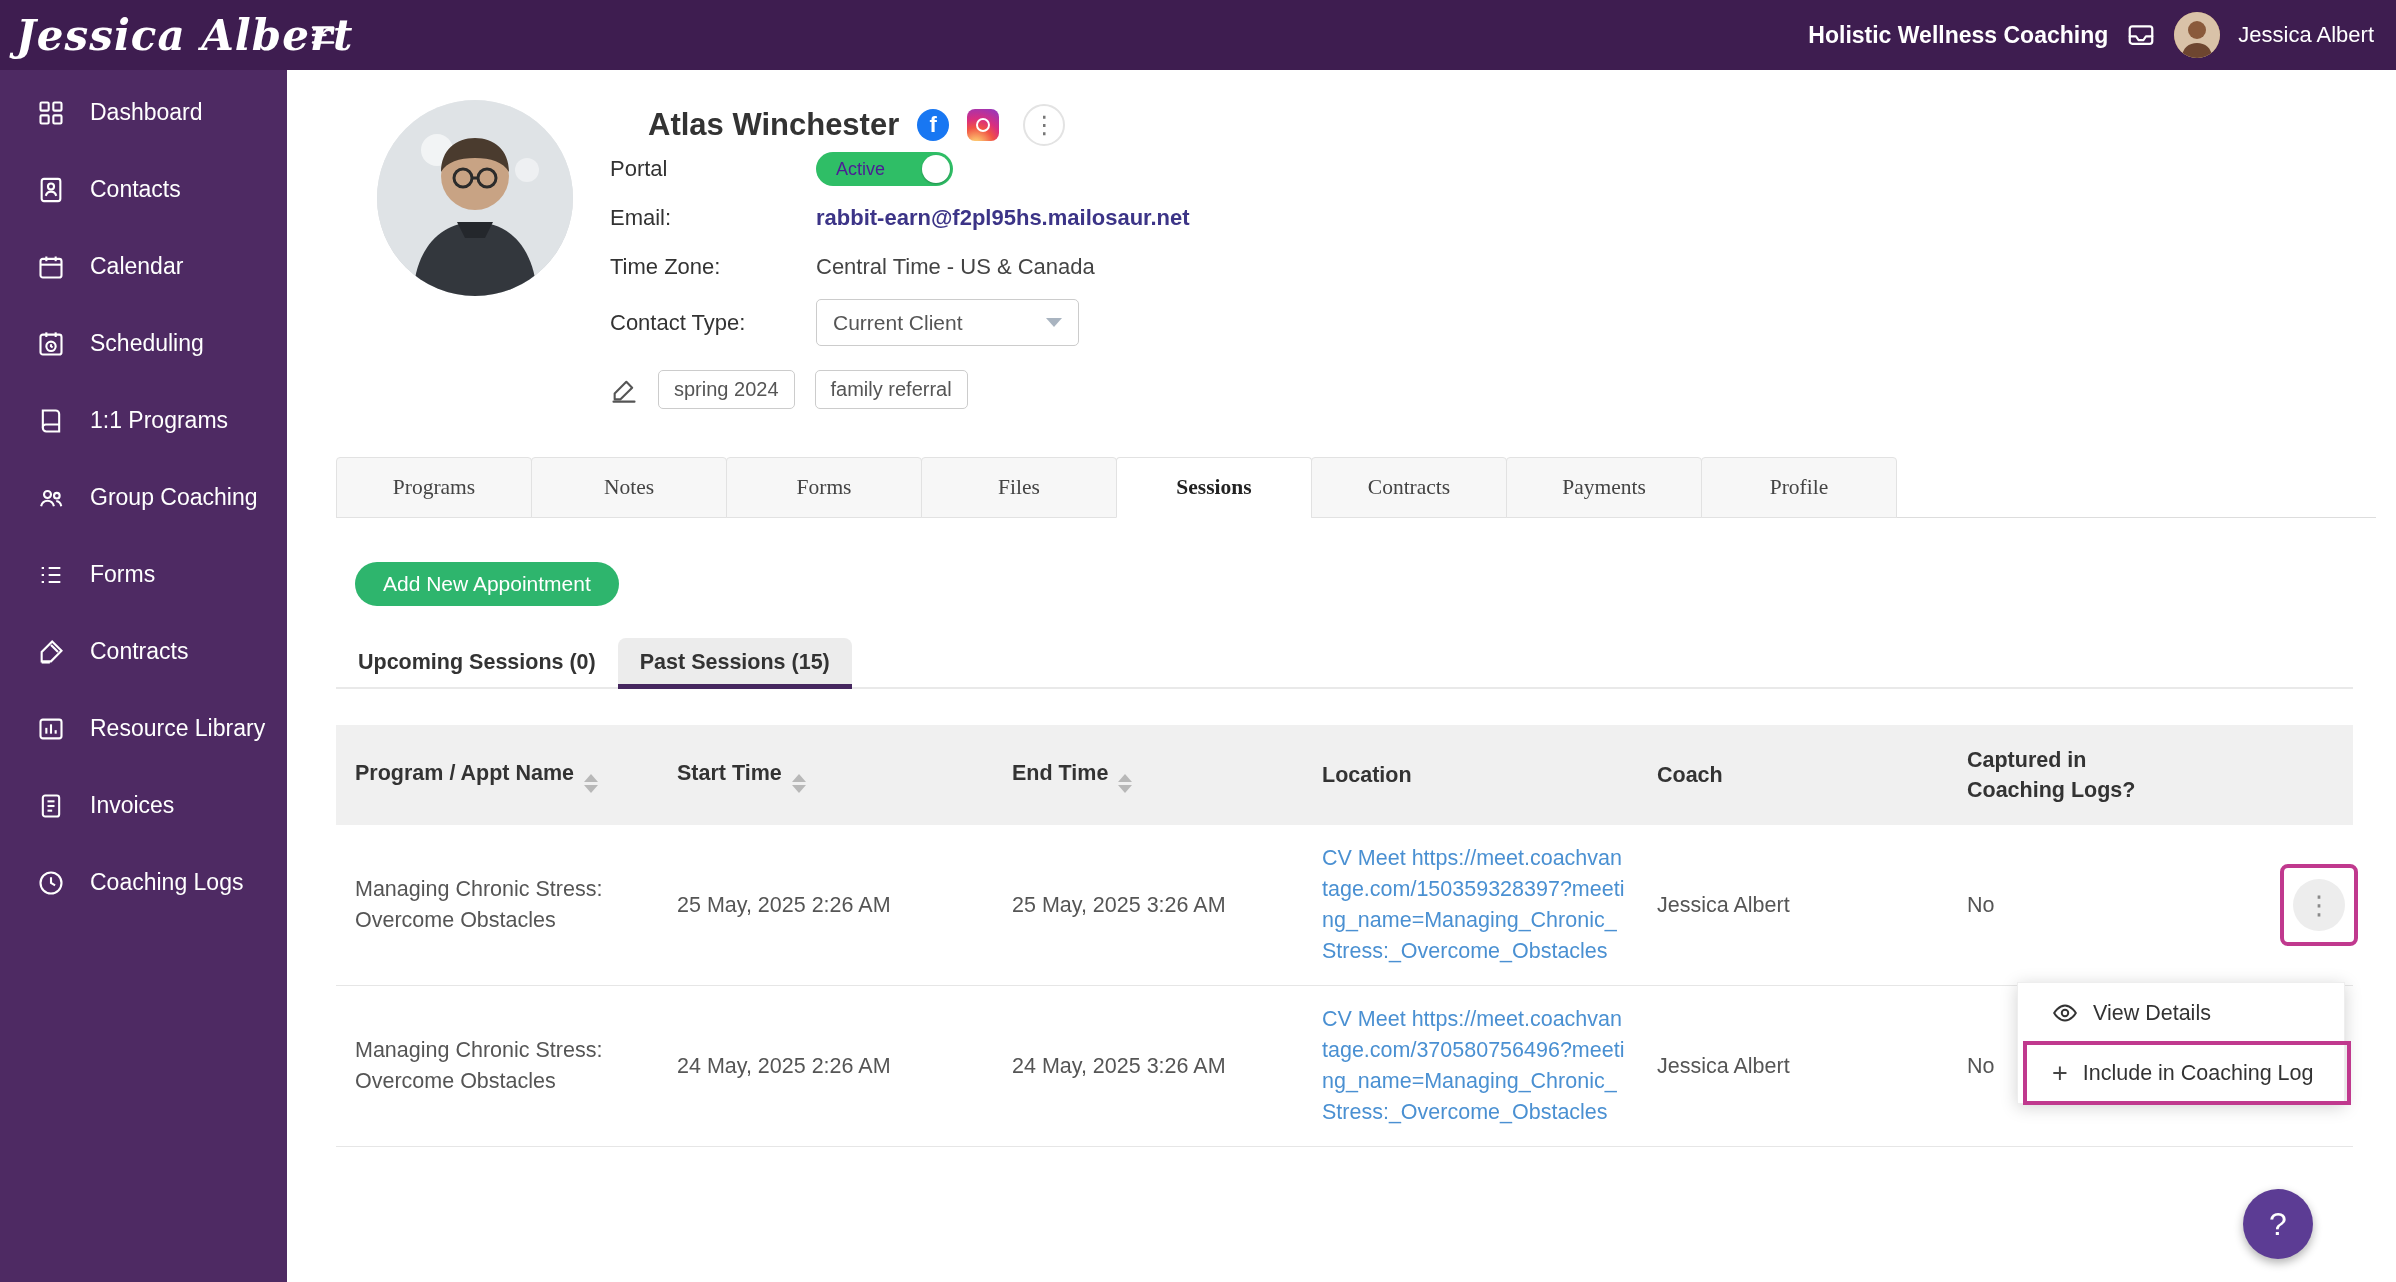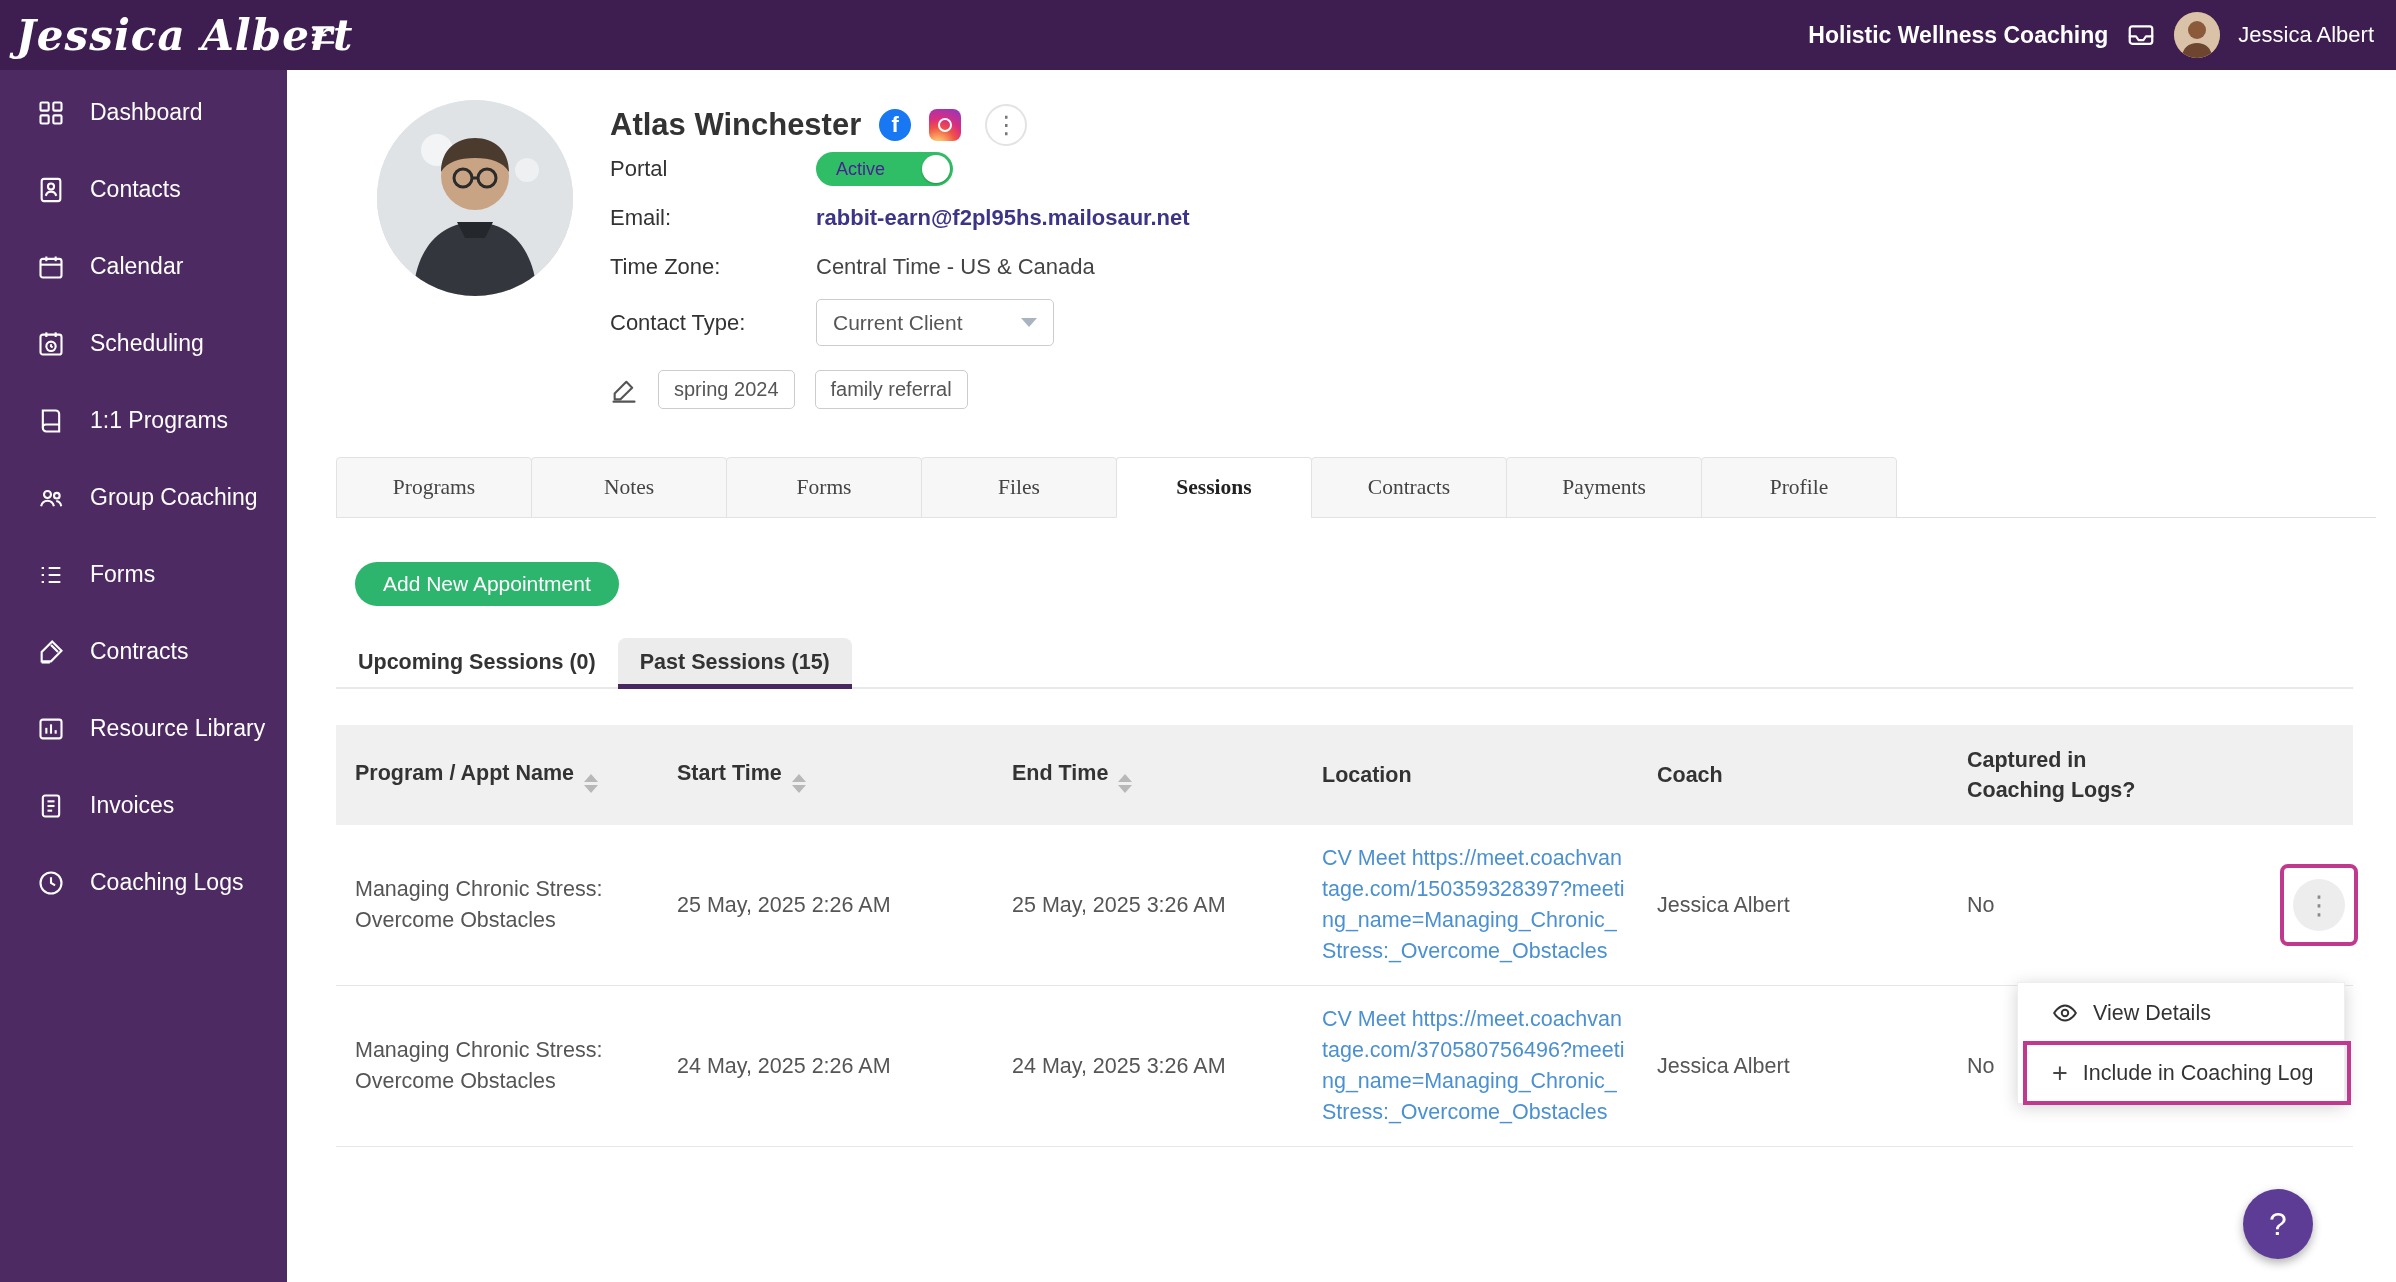--- a/index.html
+++ b/index.html
@@ -27,42 +27,42 @@
                     justify-content:center; flex-shrink:0; }
 
   
   .main { position:absolute; top:70px; left:287px; width:2109px; height:1212px; background:#fff; }
 
   
   .profile { display:flex; padding:30px 0 0 90px; }
   .avatar-big { width:196px; height:196px; border-radius:50%; overflow:hidden; flex-shrink:0;
                 background:linear-gradient(180deg,#e9ebed 0%,#d9dcdf 55%,#c3c7cb 100%); }
   .profile-col { margin-left:37px; padding-top:4px; }
-  .name-row { display:flex; align-items:center; gap:18px; }
+  .name-row { display:flex; align-items:center; gap:18px;margin-left:38px; }
   .contact-name { font-size:31px; font-weight:bold; color:#333; }
   .fb-icon { width:32px; height:32px; border-radius:50%; background:#1877f2; color:#fff;
              font-weight:bold; font-size:22px; display:flex; align-items:center;
              justify-content:center; cursor:pointer; }
   .ig-icon { width:32px; height:32px; border-radius:8px; cursor:pointer;
              background:radial-gradient(circle at 28% 115%, #fed373 8%, #f15245 42%, #d92e7f 62%, #9b36b7 92%);
              display:flex; align-items:center; justify-content:center; }
   .ig-icon span { width:14px; height:14px; border:2px solid #fff; border-radius:50%; display:block; }
   .kebab-round { width:42px; height:42px; border-radius:50%; border:2px solid #e3e3e3;
                  background:#fff; color:#777; font-size:24px; display:flex; align-items:center;
                  justify-content:center; cursor:pointer; margin-left:6px; }
   .info-rows { margin-top:6px; }
   .info-row { display:flex; align-items:center; margin-bottom:15px; min-height:34px; }
   .info-label { width:206px; font-size:22px; color:#333; }
   .toggle { width:137px; height:34px; border-radius:17px; background:#2fbe66; position:relative;
             display:flex; align-items:center; padding-left:20px; color:#4c1d95; font-size:18px; cursor:pointer; }
   .toggle .knob { position:absolute; right:3px; top:3px; width:28px; height:28px;
                   background:#fff; border-radius:50%; box-shadow:0 1px 2px rgba(0,0,0,.25); }
   .email-val { font-size:22px; font-weight:bold; color:#3c3487; text-decoration:none; cursor:pointer; }
   .tz-val { font-size:22px; color:#444; }
-  .select-box { width:238px; height:47px; border:1px solid #ccc; border-radius:5px;
+  .select-box { width:263px; height:47px; border:1px solid #ccc; border-radius:5px;
                 display:flex; align-items:center; justify-content:space-between;
                 padding:0 16px; color:#555; font-size:21px; cursor:pointer; background:#fff; }
   .chev { width:0; height:0; border-left:8px solid transparent; border-right:8px solid transparent;
           border-top:9px solid #a9b4c0; }
   .tags-row { display:flex; align-items:center; gap:20px; margin-top:24px; }
   .tag { border:1px solid #ccc; border-radius:5px; padding:7px 15px; font-size:20px; color:#555; }
 
   
   .tabs { display:flex; margin-top:48px; margin-left:49px; border-bottom:1px solid #ddd;
           width:2040px; }

